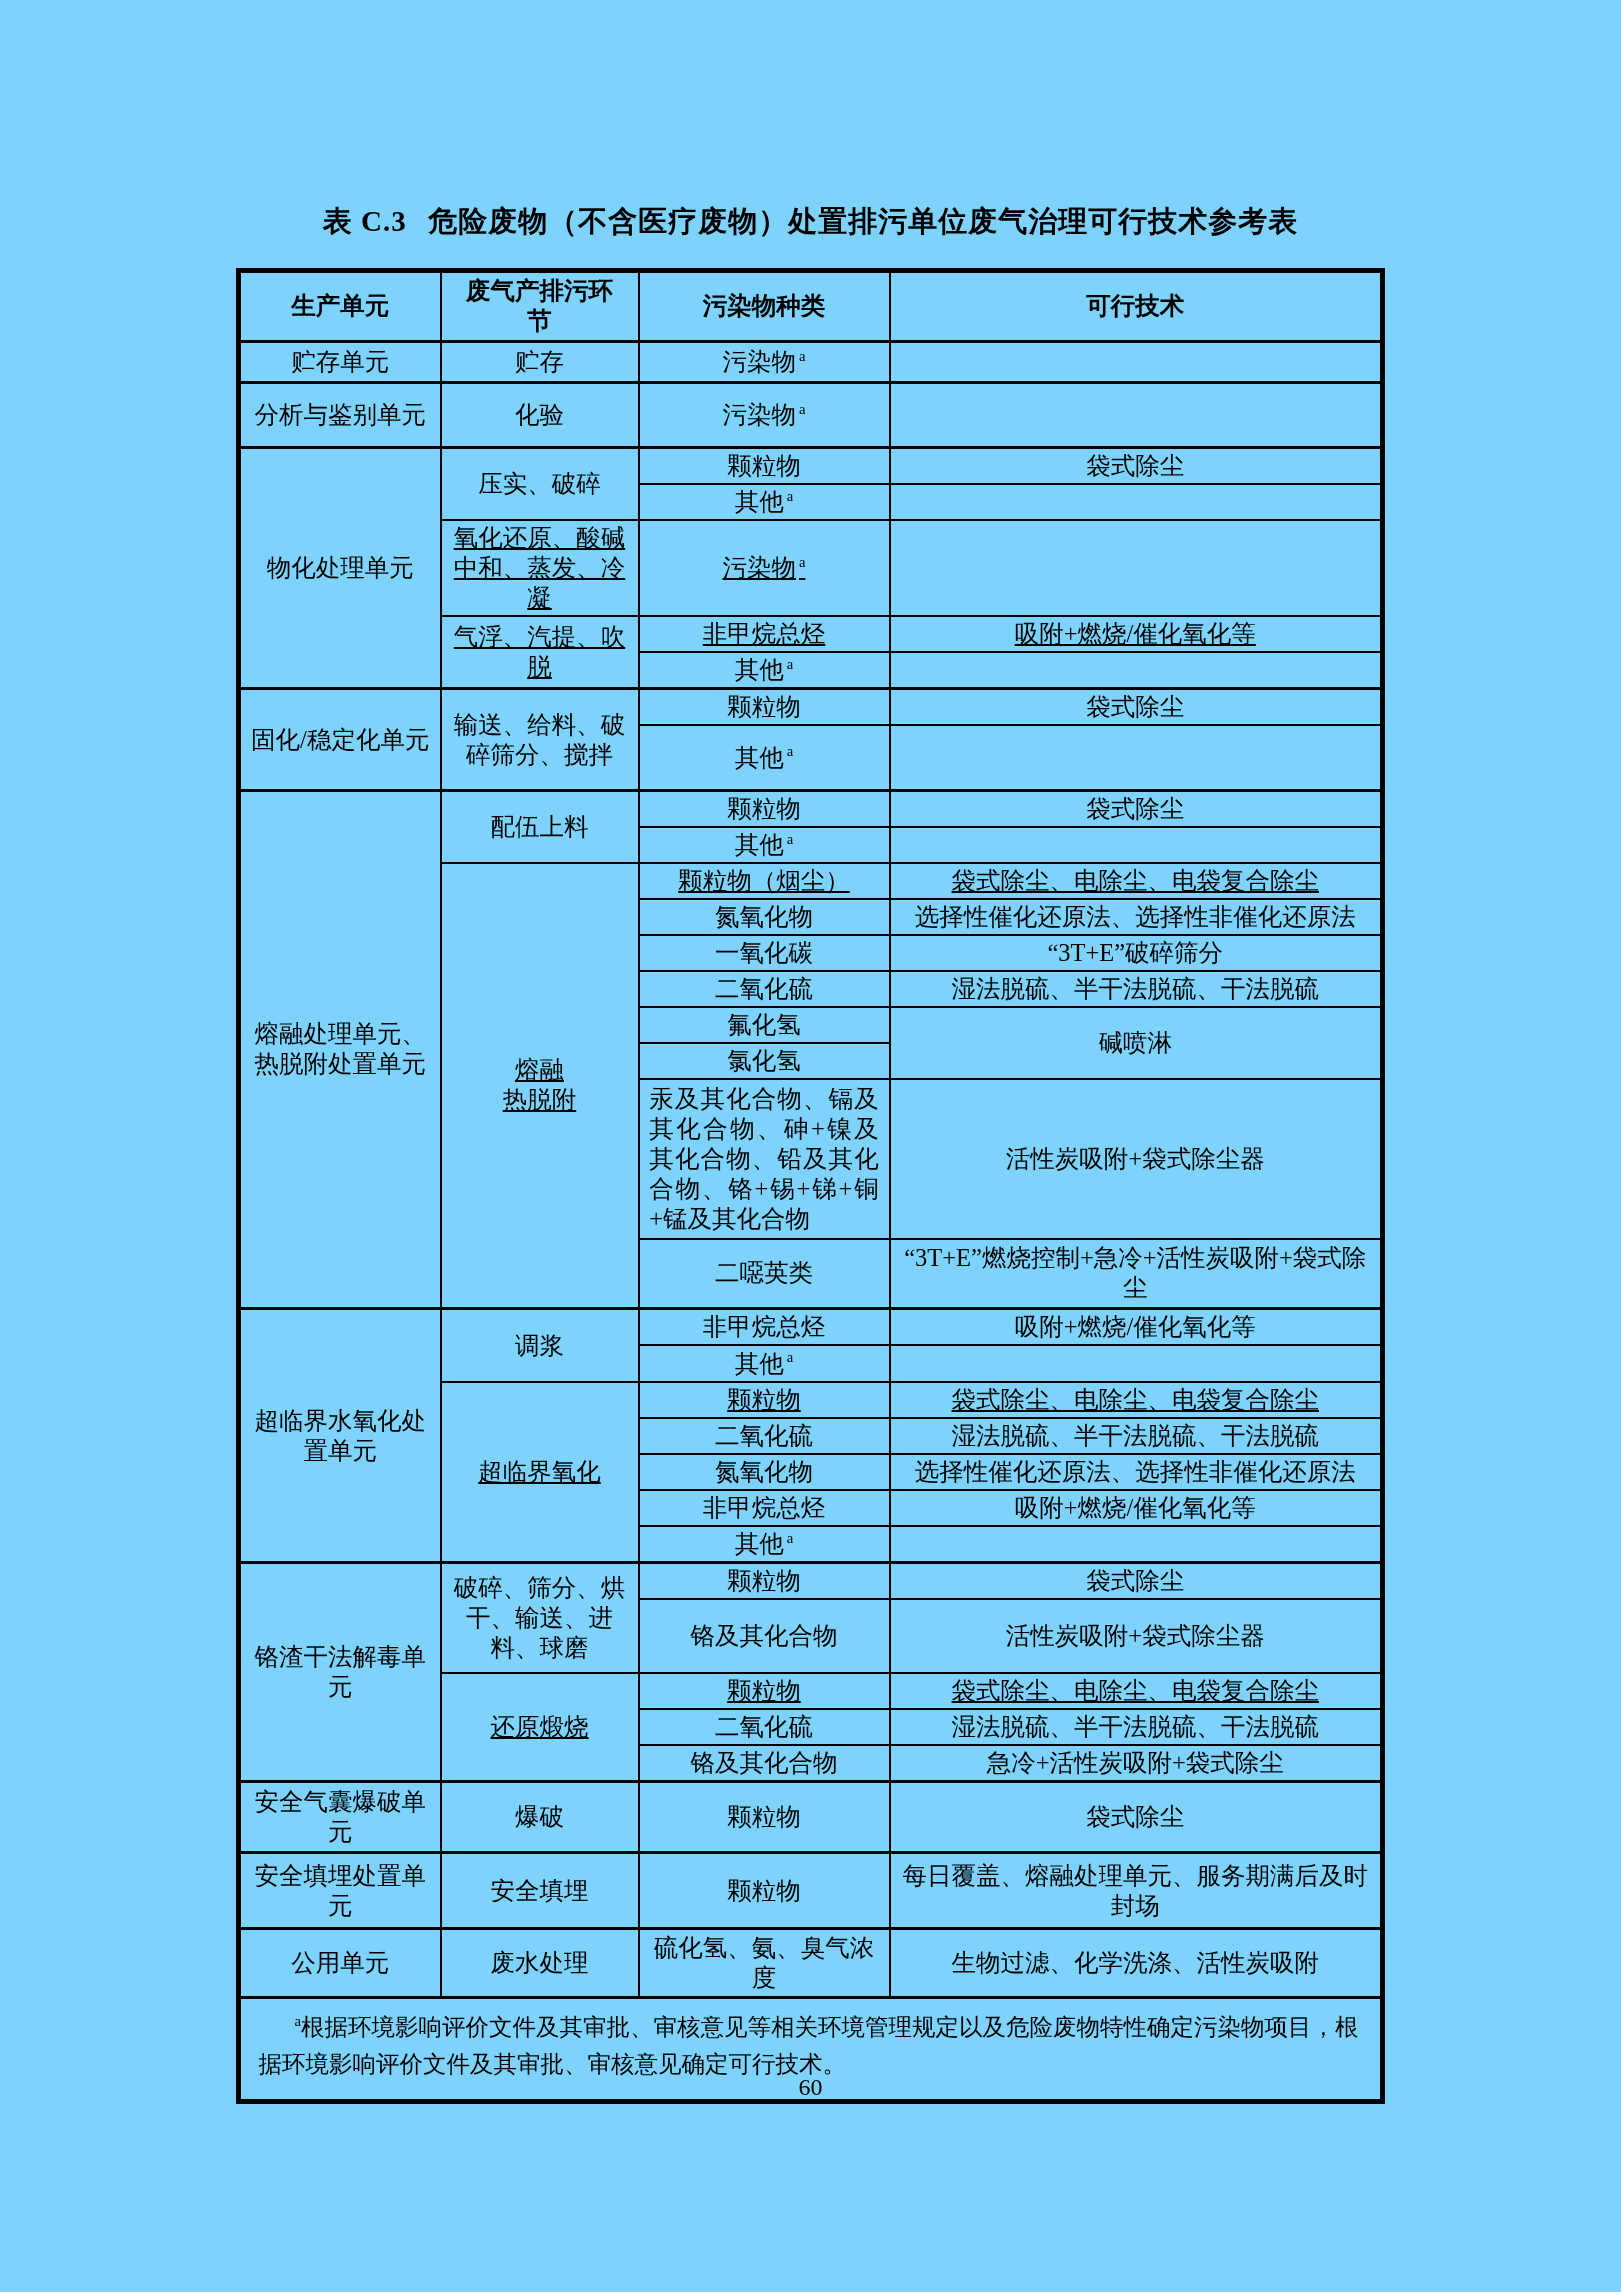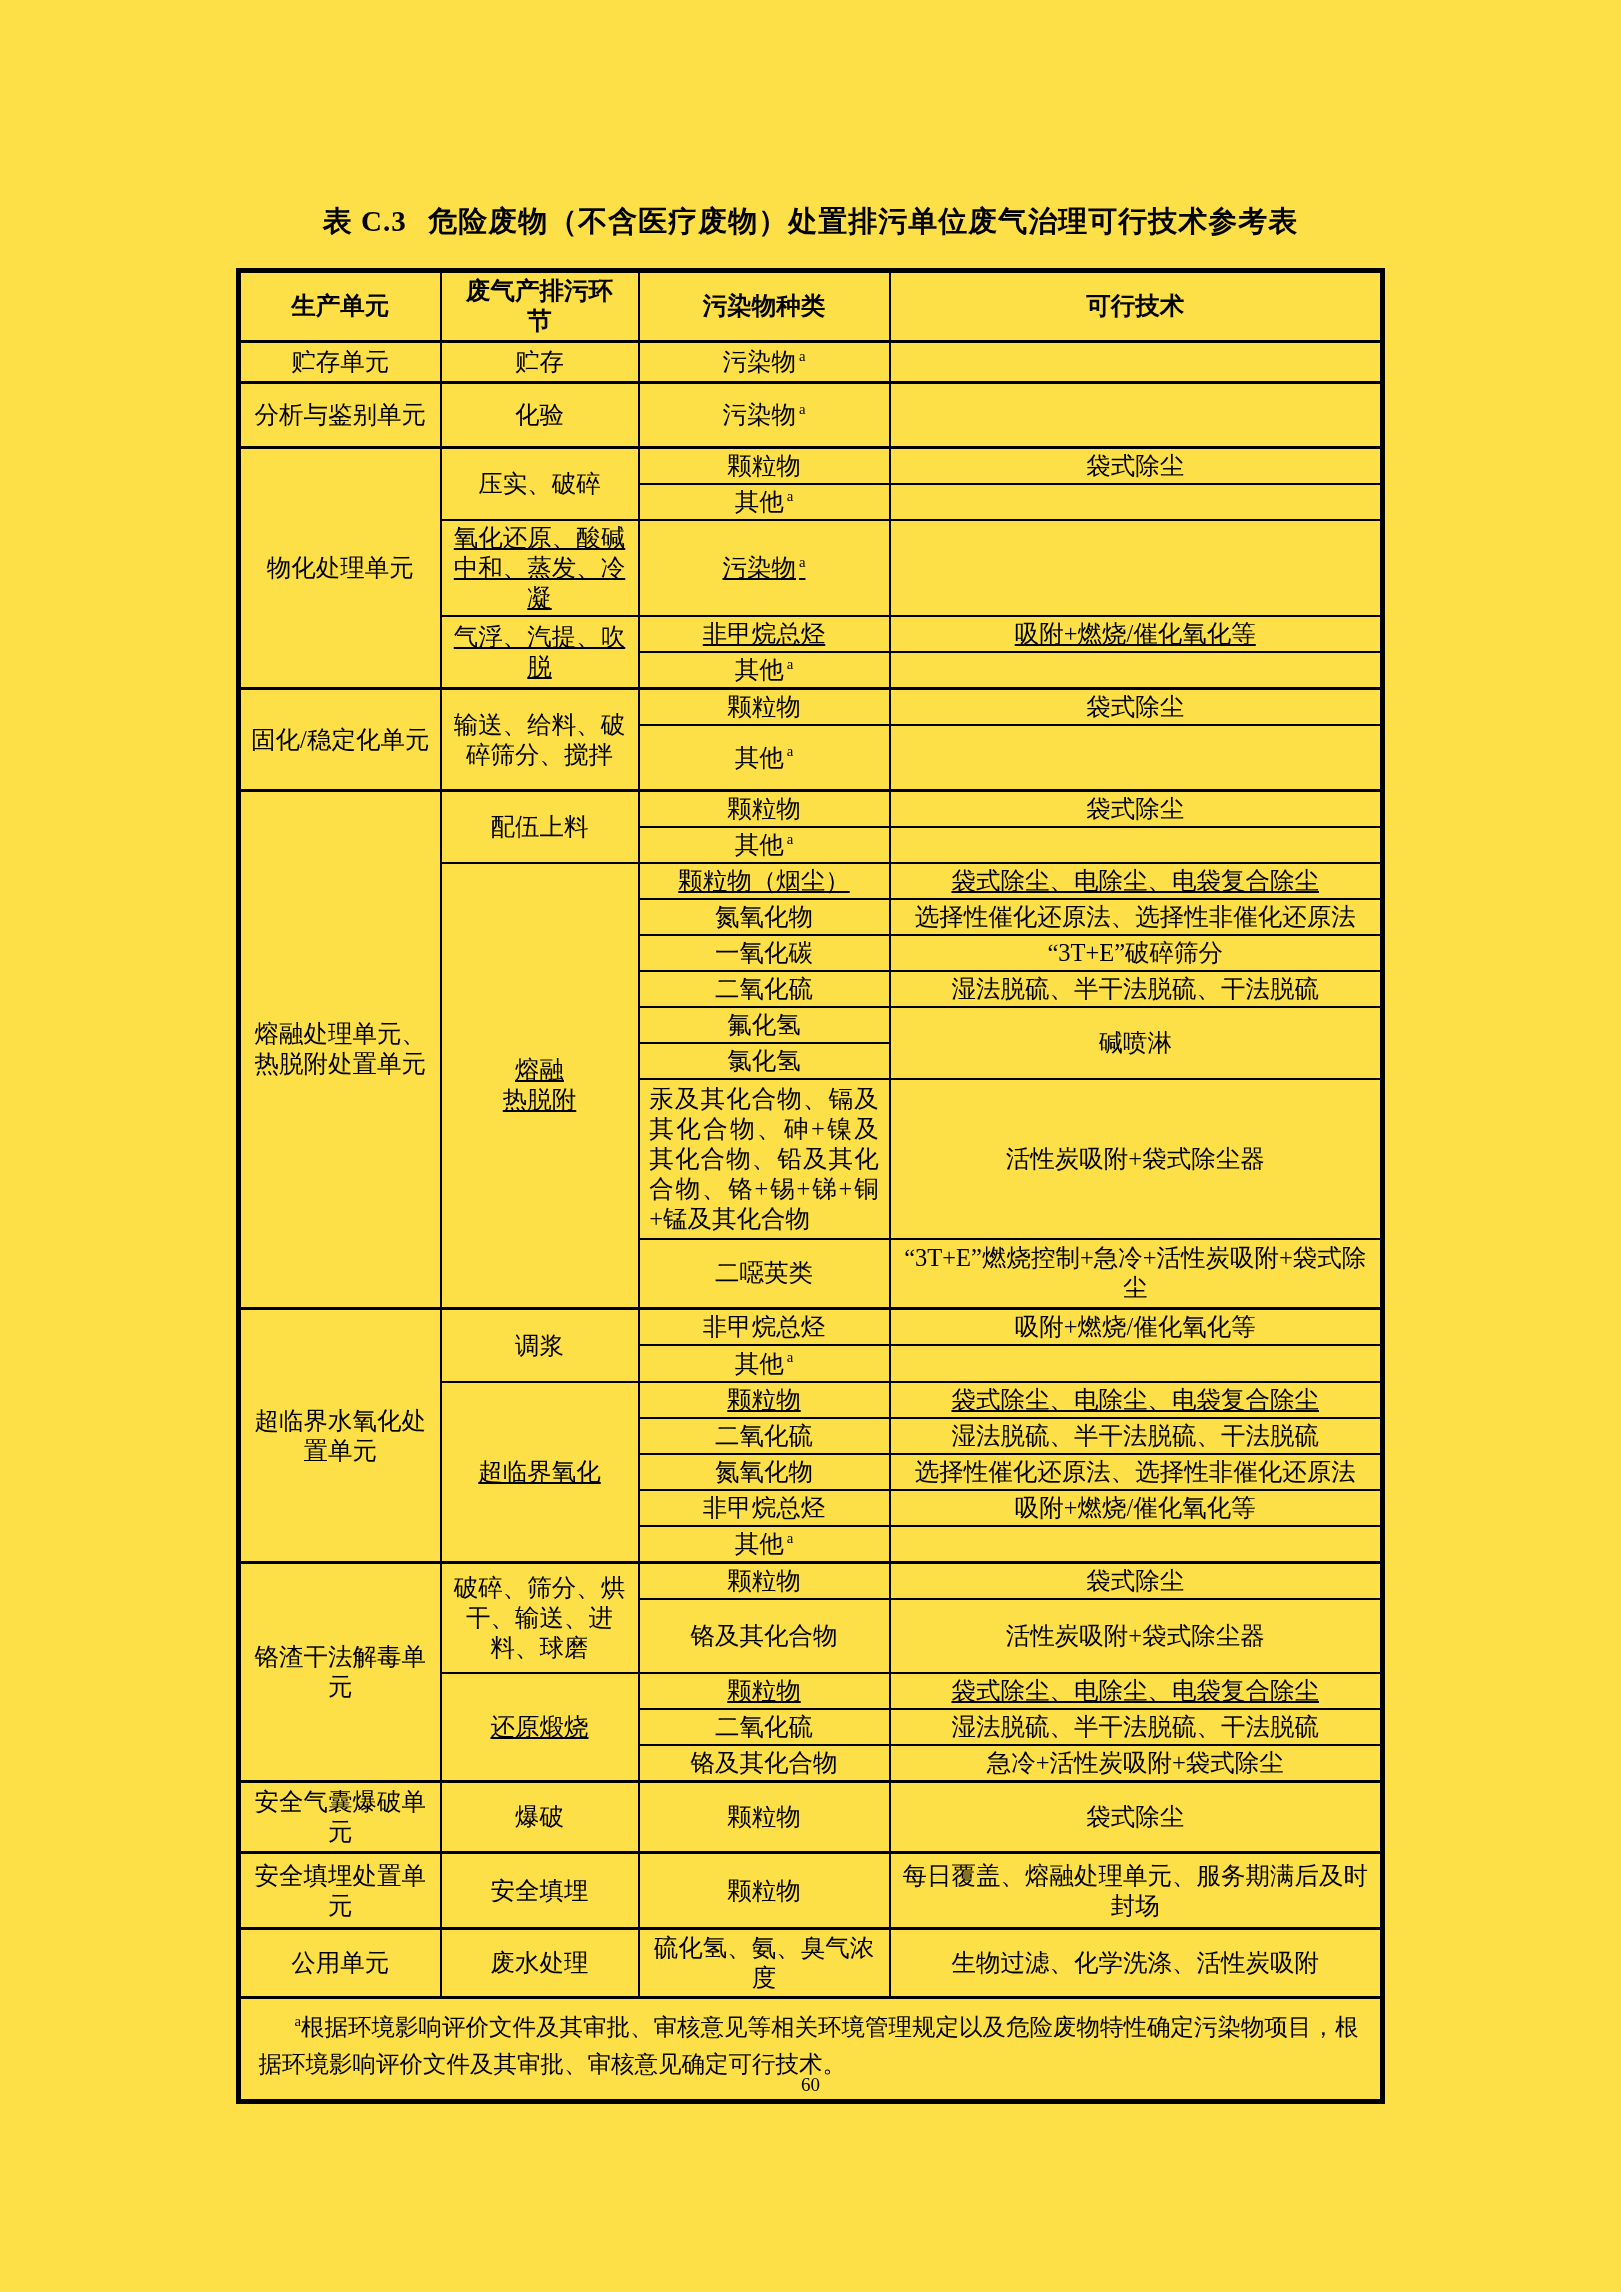--- a/index.html
+++ b/index.html
@@ -1,19 +1,19 @@
 <!DOCTYPE html>
 <html><head>
 <meta charset="utf-8">
 <style>
   html,body { margin:0; padding:0; background:#ffffff; }
   .page {
     position:relative;
     width:1621px; height:2293px;
-    background:#fde047;
+    background:#7dd3fc;
     color:#000;
     font-family:"Liberation Serif","DejaVu Serif",serif;
     overflow:hidden;
   }
   .title {
     padding-top:202px;
     text-align:center;
     font-size:29px;
     font-weight:bold;
     letter-spacing:1px;
@@ -65,21 +65,21 @@
     font-size:23.5px;
     line-height:37px;
     text-indent:33px;
     text-align:left;
   }
   .page-num {
     position:absolute;
     left:0; right:0;
     top:2074px;
     text-align:center;
-    font-size:19px;
+    font-size:24px;
   }
 </style>
 </head>
 <body>
 
 <div class="page">
 
   <div class="title">
     <span class="t-label">表 C.3</span><span>危险废物（不含医疗废物）处置排污单位废气治理可行技术参考表</span>
   </div>

